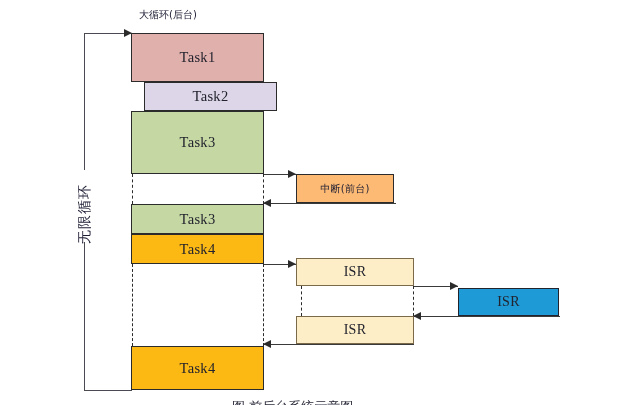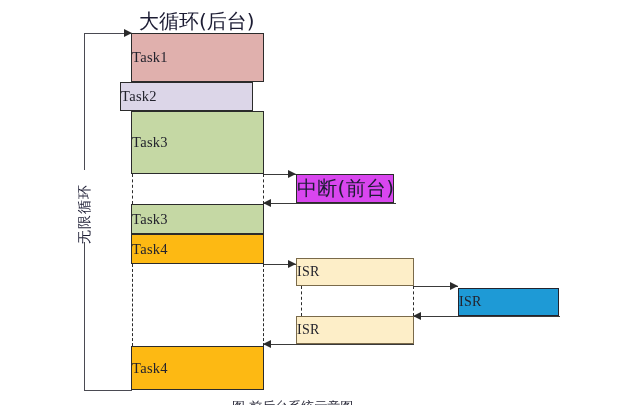--- a/index.html
+++ b/index.html
@@ -13,37 +13,37 @@
     height:405px;
     background:#ffffff;
     overflow:hidden;
   }
   .box{
     position:absolute;
     box-sizing:border-box;
     border:1.4px solid #2b2b2b;
     display:flex;
     align-items:center;
-    justify-content:flex-start;
+    justify-content:center;
     font-size:14.5px;
     letter-spacing:.3px;
     color:#23232d;
     white-space:nowrap;
   }
   .box.isr{
     border:1.4px solid #7a6a4a;
     font-size:14px;
   }
   .box.nested{
     border:1.4px solid #23232d;
     font-size:14px;
   }
   .cjk{
     font-family:"DejaVu Sans","Liberation Sans",sans-serif;
-    font-size:20px;
+    font-size:10px;
     color:#1c1c33;
     white-space:nowrap;
   }
   .label{
     position:absolute;
     white-space:nowrap;
   }
   
   .hline{
     position:absolute;
@@ -112,21 +112,21 @@
   <div style="position:absolute; left:78px; top:186px; width:14px; height:0; "></div>
   <div class="vert-text" style="left:47px; top:205px; width:76px; text-align:center;">无限循环</div>
 
   <div style="position:absolute; left:77px; top:170px; width:15px; height:72px; background:#ffffff; z-index:1;"></div>
   <div class="vert-text" style="left:47px; top:205px; width:76px; text-align:center; z-index:2;">无限循环</div>
 
   <div class="box" style="left:131px; top:33px; width:133px; height:49px; background:#e0b0ad;">
     <span>Task1</span>
   </div>
 
-  <div class="box" style="left:120px; top:82px; width:133px; height:29px; background:#dcd6e8;">
+  <div class="box" style="left:144px; top:82px; width:133px; height:29px; background:#dcd6e8;">
     <span>Task2</span>
   </div>
 
   <div class="box" style="left:131px; top:111px; width:133px; height:63px; background:#c5d8a4;">
     <span>Task3</span>
   </div>
 
   <div class="box" style="left:131px; top:204px; width:133px; height:30px; background:#c5d8a4;">
     <span>Task3</span>
   </div>
@@ -141,21 +141,21 @@
 
   <div class="dash-v" style="left:132px; top:174px; height:30px;"></div>
   <div class="dash-v" style="left:263px; top:174px; height:30px;"></div>
 
   <div class="dash-v" style="left:132px; top:264px; height:82px;"></div>
   <div class="dash-v" style="left:263px; top:264px; height:82px;"></div>
 
   <div class="hline" style="left:264px; top:174px; width:32px;"></div>
   <div class="arrow-r" style="left:288px; top:169.5px;"></div>
 
-  <div class="box" style="left:296px; top:174px; width:98px; height:29px; background:#d946ef;">
+  <div class="box" style="left:296px; top:174px; width:98px; height:29px; background:#fdba74;">
     <span class="cjk">中断(前台)</span>
   </div>
 
   <div class="hline" style="left:264px; top:203px; width:132px;"></div>
   <div class="arrow-l" style="left:263px; top:198.5px;"></div>
 
   <div class="hline" style="left:264px; top:264px; width:32px;"></div>
   <div class="arrow-r" style="left:288px; top:259.5px;"></div>
 
   <div class="box isr" style="left:296px; top:258px; width:118px; height:28px; background:#fdeec8;">

